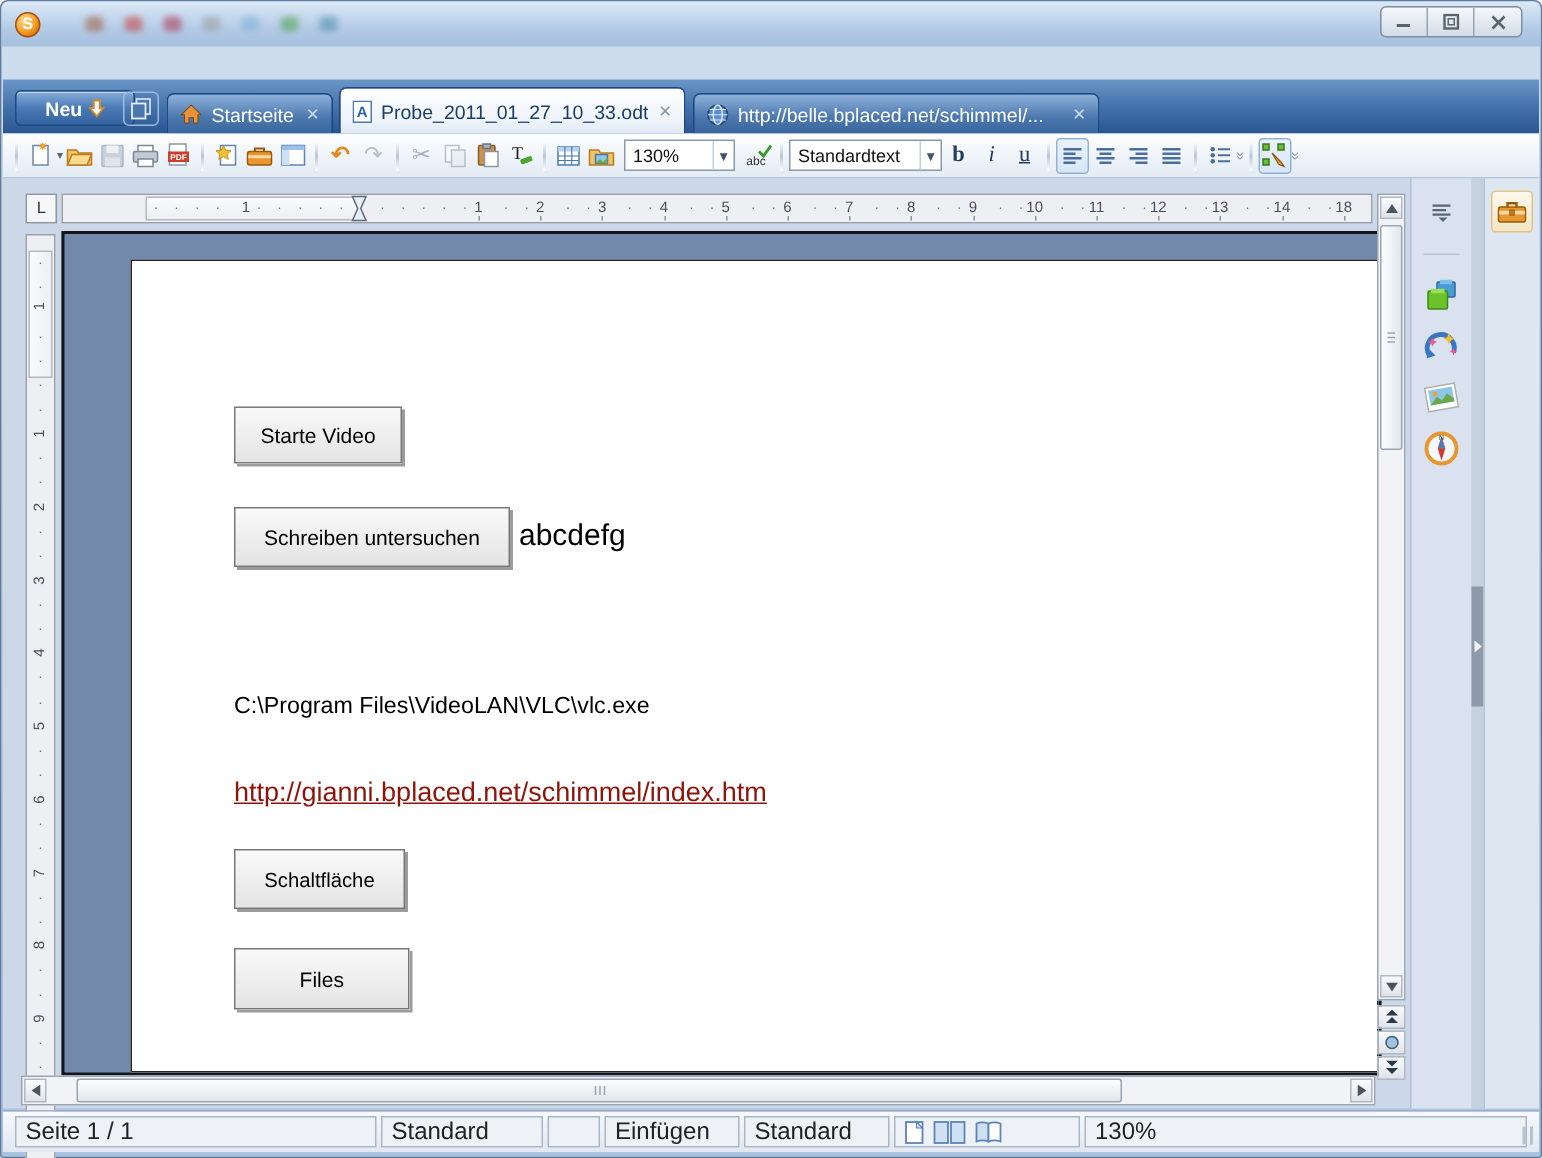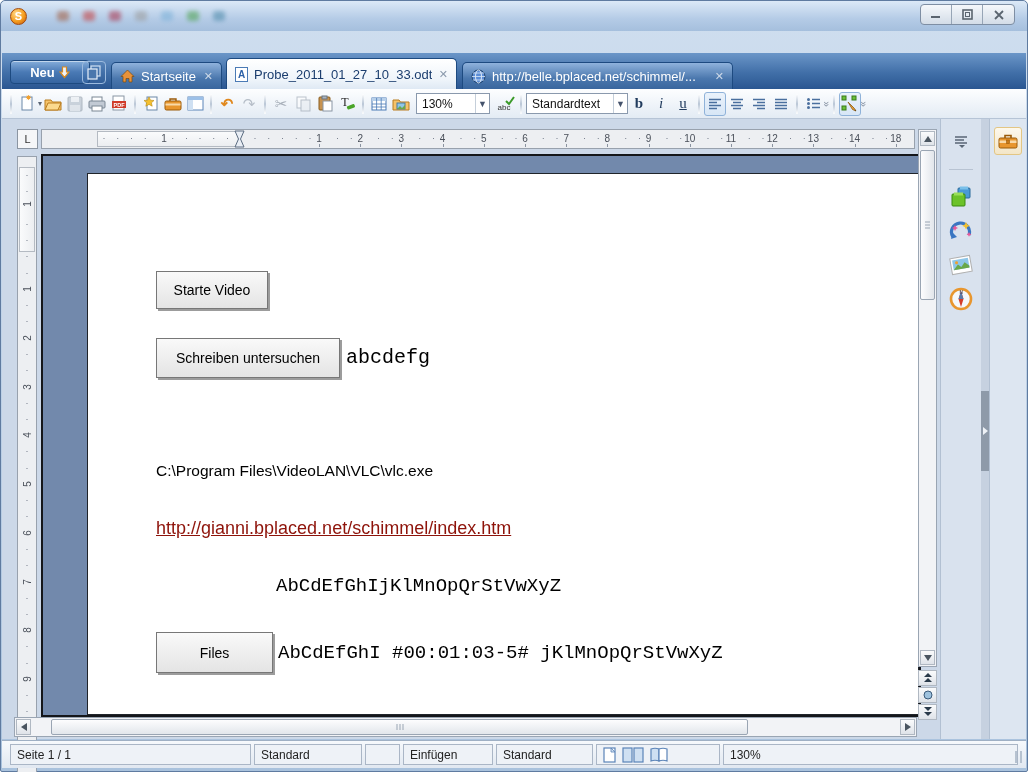--- a/index.html
+++ b/index.html
@@ -123,21 +123,21 @@
   .sash { position:absolute; left:979px; top:0; bottom:0; width:8px; background:#c6d1e0; }
   .sash .handle { position:absolute; top:272px; height:80px; left:0; right:0; background:#8e9aa9; }
   .collapsed-panel { position:absolute; left:987px; top:0; bottom:0; width:37px; background:#dde6f1;
                      border-left:1px solid #b2c0d2; display:flex; justify-content:center; }
   .toolbox-btn { margin-top:8px; width:28px; height:28px; border:1px solid #e3c684; border-radius:3px;
                  background:linear-gradient(#fdf8ec,#f3e6c8); display:flex; align-items:center; justify-content:center; }
 
   
   .statusbar { position:absolute; left:1px; right:1px; bottom:3px; height:28px;
                background:linear-gradient(#f6f9fc,#e1e8f1); border-top:1px solid #9fb0c4;
-               font-size:12px; color:#222; }
+               font-size:16px; color:#222; }
   .status-cell { position:absolute; top:3px; bottom:3px; border:1px solid #aab6c6; background:#eef2f7;
                  display:flex; align-items:center; padding-left:6px; }
   .status-views { display:flex; gap:6px; align-items:center; }
   .resize-grip { position:absolute; right:4px; bottom:5px; display:flex; gap:2px; }
   .resize-grip i { width:3px; height:12px; border-right:2px solid #b6c2d0; display:block; }
 </style>
 </head>
 <body>
 
 <div class="window">
@@ -511,32 +511,33 @@
       </div>
 
     <div class="workspace">
       <div class="page">
         <div class="doc-btn" style="left:68px; top:164px; width:184px; height:40px;">
           <span>Schreiben untersuchen</span>
         </div>
         <div class="doc-btn" style="left:68px; top:97px; width:112px; height:38px;">
           <span>Starte Video</span>
         </div>
-        <div class="doc-text" style="left:258px; top:172px; font-size:20px;font-family:Liberation Mono, monospace;">abcdefg</div>
+        <div class="doc-text" style="left:258px; top:172px; font-size:20px;">abcdefg</div>
 
         <div class="doc-text" style="left:68px; top:288px; font-size:15.5px;">C:\Program Files\VideoLAN\VLC\vlc.exe</div>
 
         <div class="doc-text" style="left:68px; top:344px; font-size:18px; color:#8e130a; text-decoration:underline;">http://gianni.bplaced.net/schimmel/index.htm</div>
 
-        <div class="doc-text mono" style="left:188px; top:401px;">AbCdEfGhIjKlMnOpQrStVwXyZ</div>
+        <div class="doc-btn" style="left:68px; top:392px; width:114px; height:40px; font-size:13.5px;">
+          <span>Schaltfläche</span>
+        </div>
 
         <div class="doc-btn" style="left:68px; top:458px; width:117px; height:41px;">
           <span>Files</span>
         </div>
-        <div class="doc-text mono" style="left:190px; top:468px;">AbCdEfGhI #00:01:03-5# jKlMnOpQrStVwXyZ</div>
       </div>
     </div>
 
     <div class="vscroll">
       <div class="scroll-btn" style="top:1px;">
         <svg width="8" height="6">
             <path d="M4 0 L8 6 H0 Z" fill="#4a5560"></path>
           </svg>
       </div>
       <div class="vthumb">

